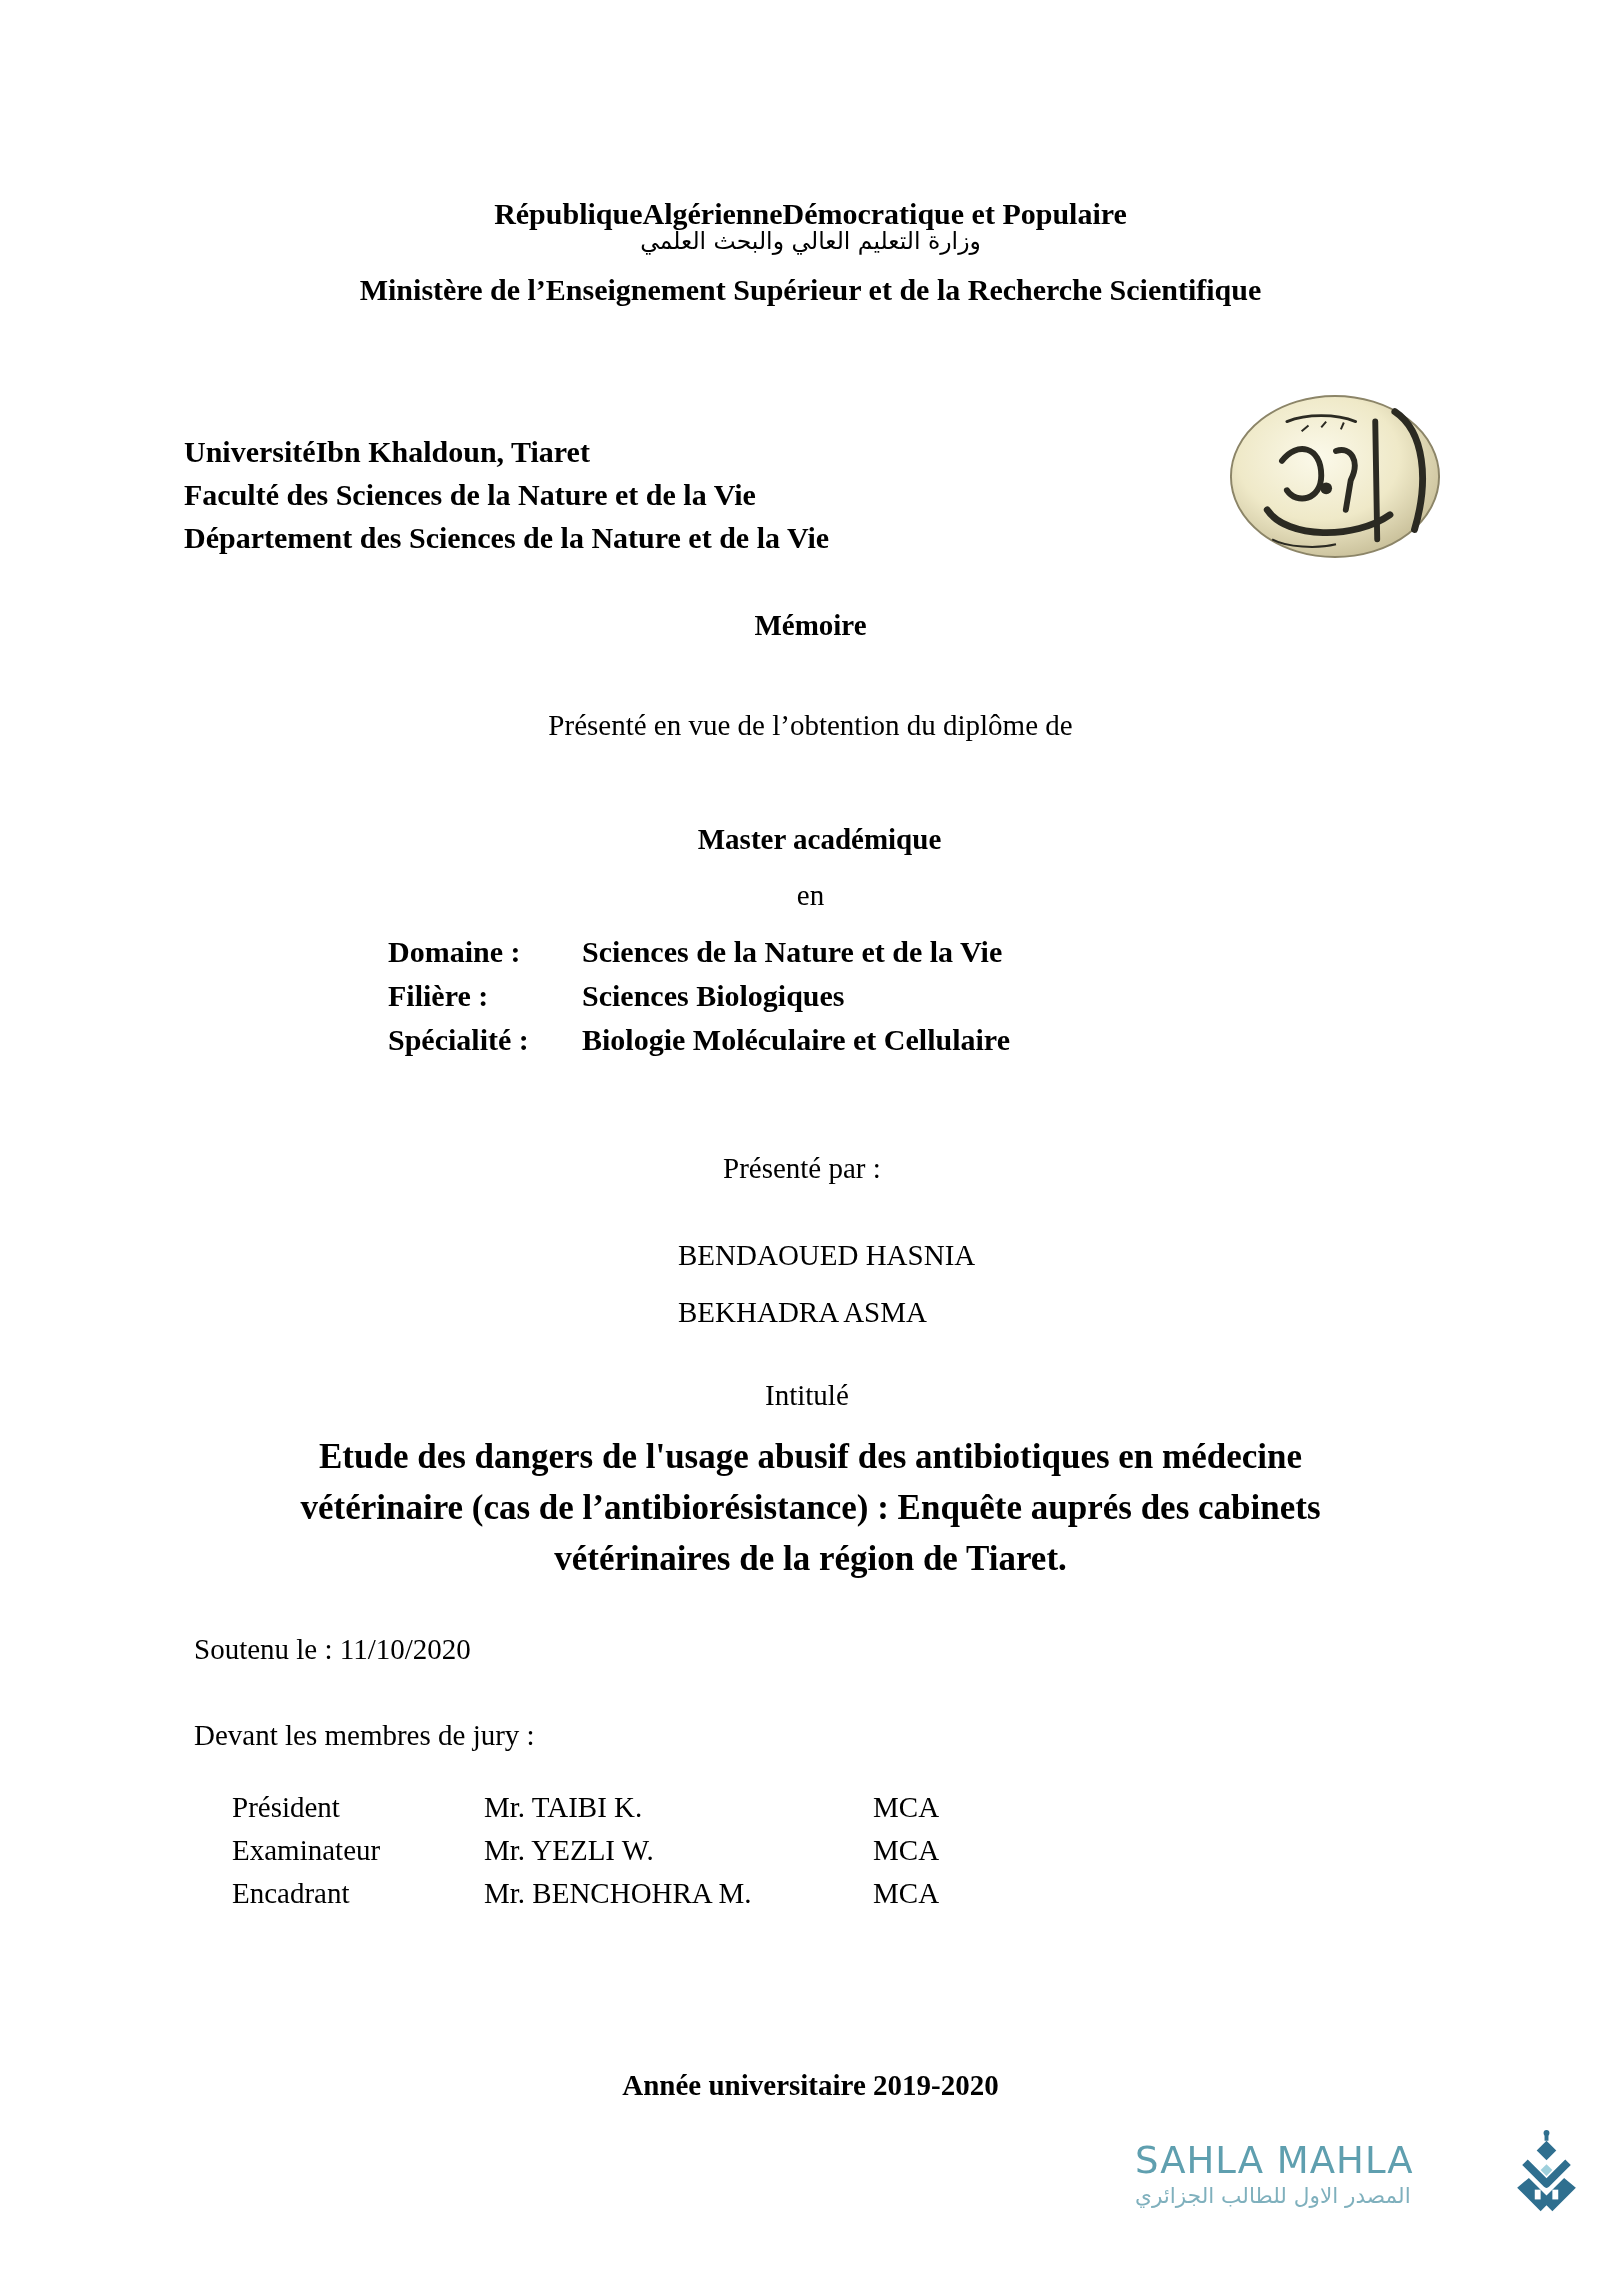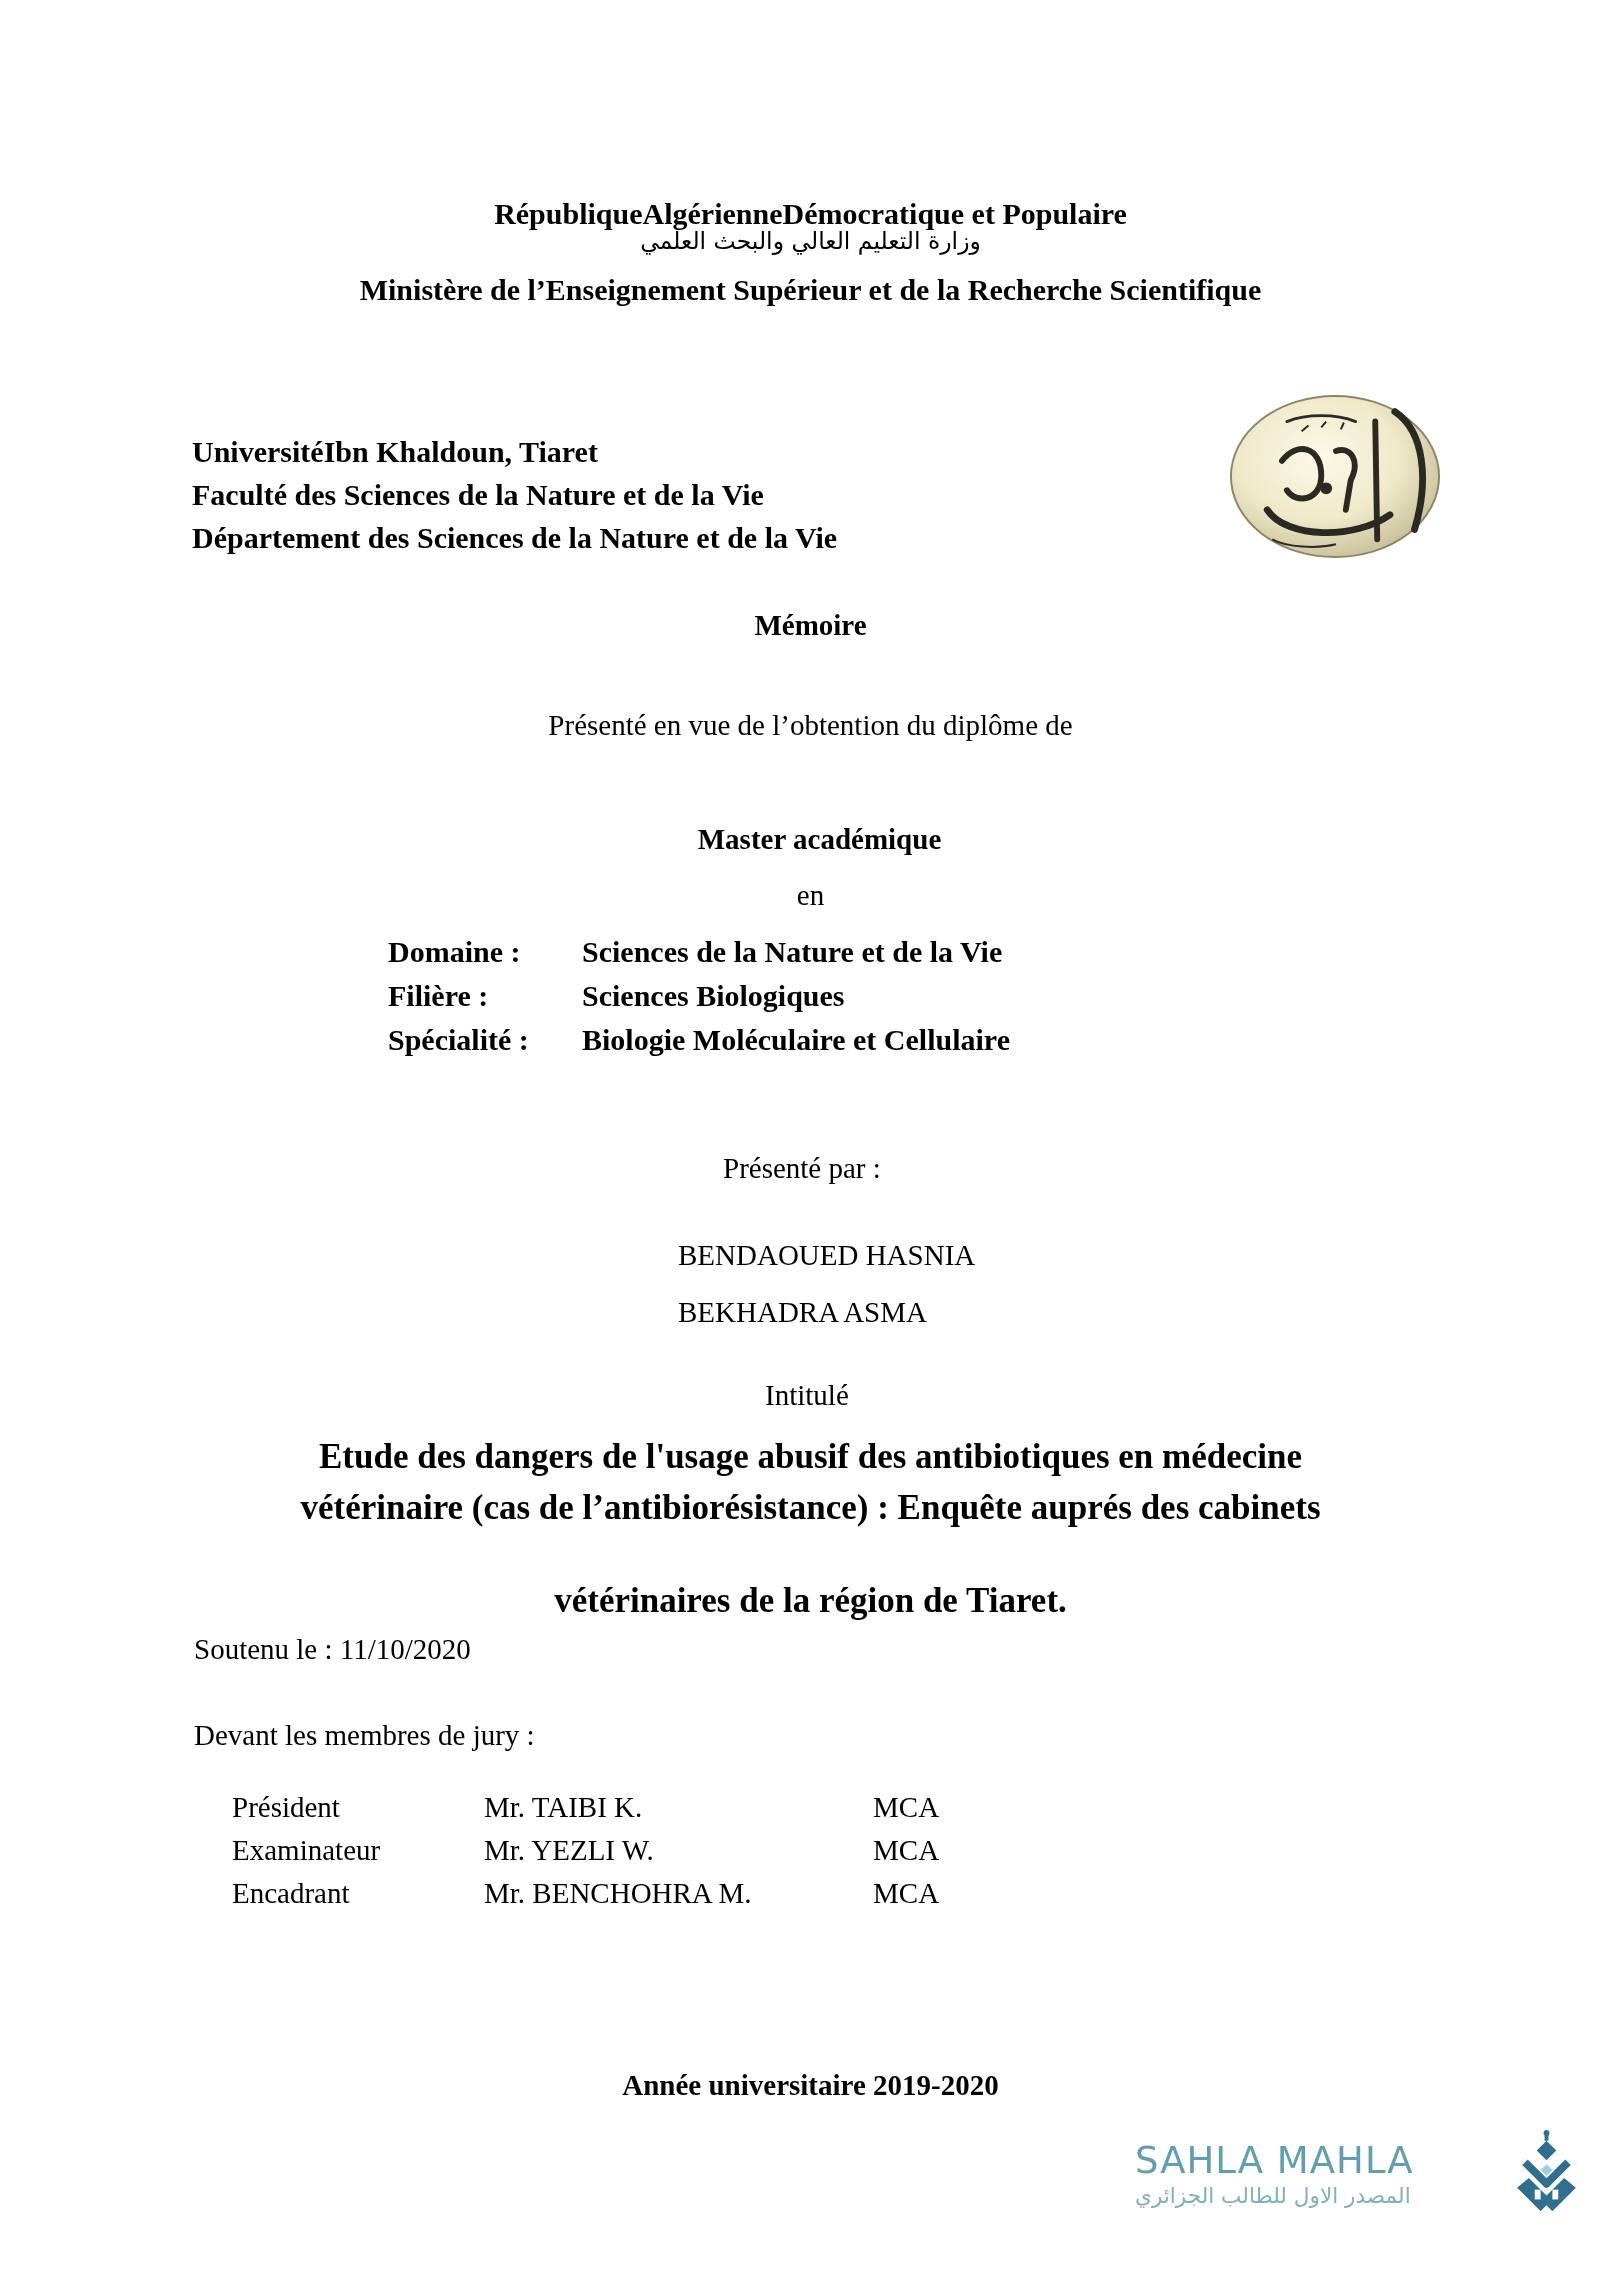--- a/index.html
+++ b/index.html
@@ -31,21 +31,21 @@
       direction: rtl;
       unicode-bidi: embed;
     }
 
     
     #hdr-republic { top: 196px; }
     #hdr-arabic   { top: 227px; font-size: 23.5px; line-height: 29px; }
     #hdr-ministry { top: 272px; }
 
     
-    .univ-line { position: absolute; left: 192px; white-space: nowrap; }
+    .univ-line { position: absolute; left: 184px; white-space: nowrap; }
     #univ-1 { top: 434px; }
     #univ-2 { top: 477px; }
     #univ-3 { top: 520px; }
 
     
     #logo {
       position: absolute;
       left: 1228px;
       top: 392px;
       width: 214px;
@@ -67,21 +67,21 @@
 
     #presente-par { left: 723px; top: 1151px; white-space: nowrap; }
     #author-0 { left: 678px; top: 1238px; white-space: nowrap; }
     #author-1 { left: 678px; top: 1295px; white-space: nowrap; }
     #intitule { left: 765px; top: 1378px; white-space: nowrap; }
 
     
     .title-line { font-size: 35px; line-height: 41px; }
     #title-0 { top: 1436px; }
     #title-1 { top: 1487px; }
-    #title-2 { top: 1580px; }
+    #title-2 { top: 1538px; }
 
     #soutenu { left: 194px; top: 1632px; white-space: nowrap; }
     #devant  { left: 194px; top: 1718px; white-space: nowrap; }
 
     
     .jury-row { position: absolute; left: 0; width: 1621px; white-space: nowrap; }
     .jury-role  { position: absolute; left: 232px; }
     .jury-name  { position: absolute; left: 484px; }
     .jury-grade { position: absolute; left: 873px; }
     #jury-0 { top: 1790px; }

